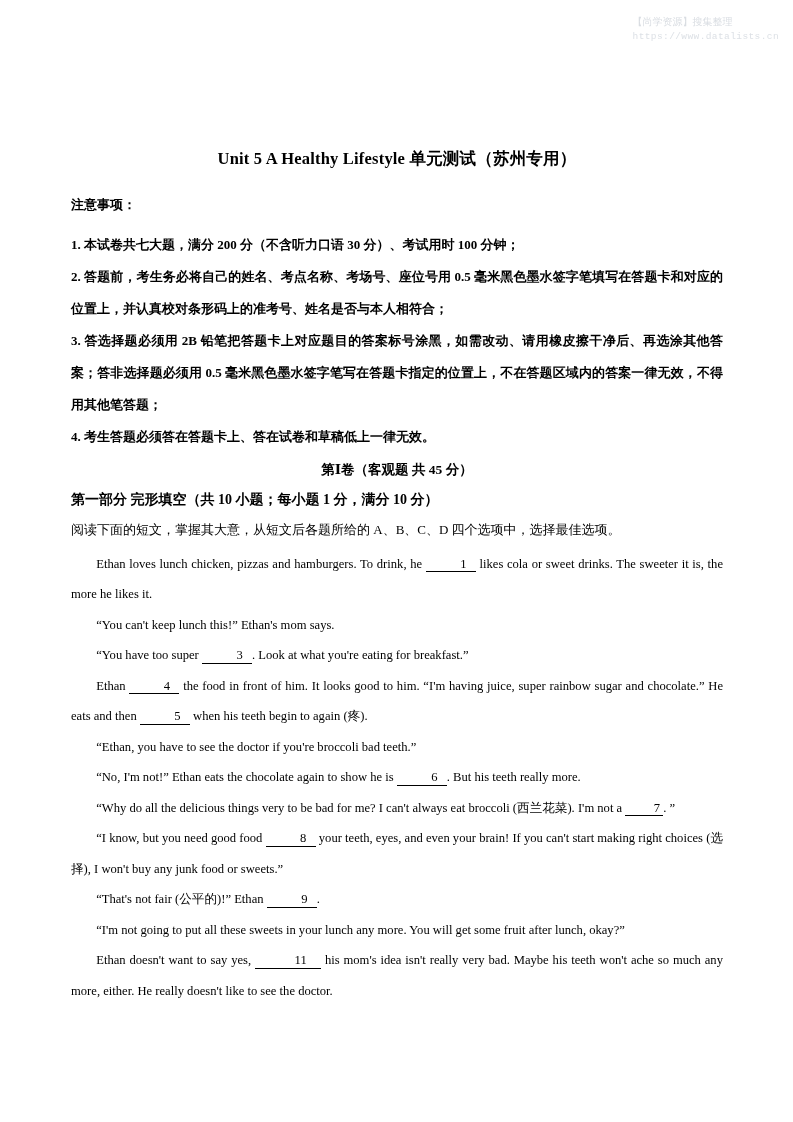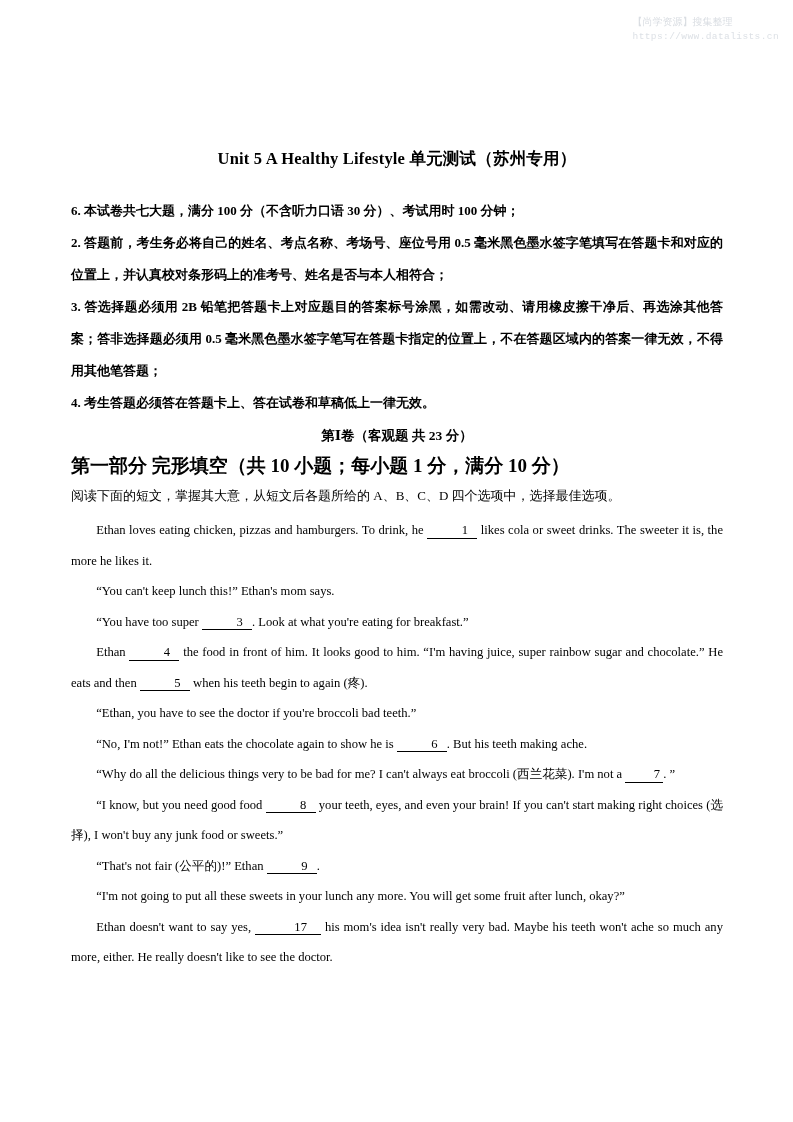--- a/index.html
+++ b/index.html
@@ -79,21 +79,21 @@
   .part-heading-center {
     text-align: center;
     font-weight: bold;
     font-size: 13.5px;
     line-height: 30px;
     margin: 2px 0 0 0;
   }
 
   .part-heading-left {
     font-weight: bold;
-    font-size: 19px;
+    font-size: 14px;
     line-height: 30px;
     margin: 0;
   }
 
   .instruction {
     font-size: 13px;
     line-height: 30px;
     margin: 0 0 4px 0;
   }
 
@@ -124,49 +124,50 @@
 
   <div class="watermark">
     <div>【尚学资源】搜集整理</div>
     <div class="wm-url">https://www.datalists.cn</div>
   </div>
 
   <div class="content">
 
     <h1 class="doc-title">Unit 5 A Healthy Lifestyle 单元测试（苏州专用）</h1>
 
+    <p class="notice-heading">注意事项：</p>
 
-    <p class="notice-item">6. 本试卷共七大题，满分 100 分（不含听力口语 30 分）、考试用时 100 分钟；</p>
+    <p class="notice-item">1. 本试卷共七大题，满分 200 分（不含听力口语 30 分）、考试用时 100 分钟；</p>
     <p class="notice-item">2. 答题前，考生务必将自己的姓名、考点名称、考场号、座位号用 0.5 毫米黑色墨水签字笔填写在答题卡和对应的位置上，并认真校对条形码上的准考号、姓名是否与本人相符合；</p>
     <p class="notice-item">3. 答选择题必须用 2B 铅笔把答题卡上对应题目的答案标号涂黑，如需改动、请用橡皮擦干净后、再选涂其他答案；答非选择题必须用 0.5 毫米黑色墨水签字笔写在答题卡指定的位置上，不在答题区域内的答案一律无效，不得用其他笔答题；</p>
     <p class="notice-item">4. 考生答题必须答在答题卡上、答在试卷和草稿低上一律无效。</p>
 
-    <p class="part-heading-center">第Ⅰ卷（客观题 共 23 分）</p>
+    <p class="part-heading-center">第Ⅰ卷（客观题 共 45 分）</p>
 
     <p class="part-heading-left">第一部分 完形填空（共 10 小题；每小题 1 分，满分 10 分）</p>
 
     <p class="instruction">阅读下面的短文，掌握其大意，从短文后各题所给的 A、B、C、D 四个选项中，选择最佳选项。</p>
 
-    <p class="passage-para"><span>Ethan loves eating chicken, pizzas and hamburgers. To drink, he</span> <span class="blank w-med">1</span> <span>likes cola or sweet drinks. The sweeter it is, the more he likes it.</span></p>
+    <p class="passage-para"><span>Ethan loves lunch chicken, pizzas and hamburgers. To drink, he</span> <span class="blank w-med">1</span> <span>likes cola or sweet drinks. The sweeter it is, the more he likes it.</span></p>
 
     <p class="passage-para"><span>“You can't keep lunch this!” Ethan's mom says.</span></p>
 
 
     <p class="passage-para"><span>“You have too super</span> <span class="blank w-med">3</span><span>. Look at what you're eating for breakfast.”</span></p>
 
     <p class="passage-para"><span>Ethan</span> <span class="blank w-med">4</span> <span>the food in front of him. It looks good to him. “I'm having juice, super rainbow sugar and chocolate.” He eats and then</span> <span class="blank w-med">5</span> <span>when his teeth begin to again (疼).</span></p>
 
     <p class="passage-para"><span>“Ethan, you have to see the doctor if you're broccoli bad teeth.”</span></p>
 
-    <p class="passage-para"><span>“No, I'm not!” Ethan eats the chocolate again to show he is</span> <span class="blank w-med">6</span><span>. But his teeth making ache.</span></p>
+    <p class="passage-para"><span>“No, I'm not!” Ethan eats the chocolate again to show he is</span> <span class="blank w-med">6</span><span>. But his teeth really more.</span></p>
 
     <p class="passage-para"><span>“Why do all the delicious things very to be bad for me? I can't always eat broccoli (西兰花菜). I'm not a</span> <span class="blank w-short">7</span><span>. ”</span></p>
 
     <p class="passage-para"><span>“I know, but you need good food</span> <span class="blank w-med">8</span> <span>your teeth, eyes, and even your brain! If you can't start making right choices (选择), I won't buy any junk food or sweets.”</span></p>
 
     <p class="passage-para"><span>“That's not fair (公平的)!” Ethan</span> <span class="blank w-med">9</span><span>.</span></p>
 
     <p class="passage-para"><span>“I'm not going to put all these sweets in your lunch any more. You will get some fruit after lunch, okay?”</span></p>
 
-    <p class="passage-para"><span>Ethan doesn't want to say yes,</span> <span class="blank w-long">17</span> <span>his mom's idea isn't really very bad. Maybe his teeth won't ache so much any more, either. He really doesn't like to see the doctor.</span></p>
+    <p class="passage-para"><span>Ethan doesn't want to say yes,</span> <span class="blank w-long">11</span> <span>his mom's idea isn't really very bad. Maybe his teeth won't ache so much any more, either. He really doesn't like to see the doctor.</span></p>
 
   </div>
 </div>
 
 </body></html>

